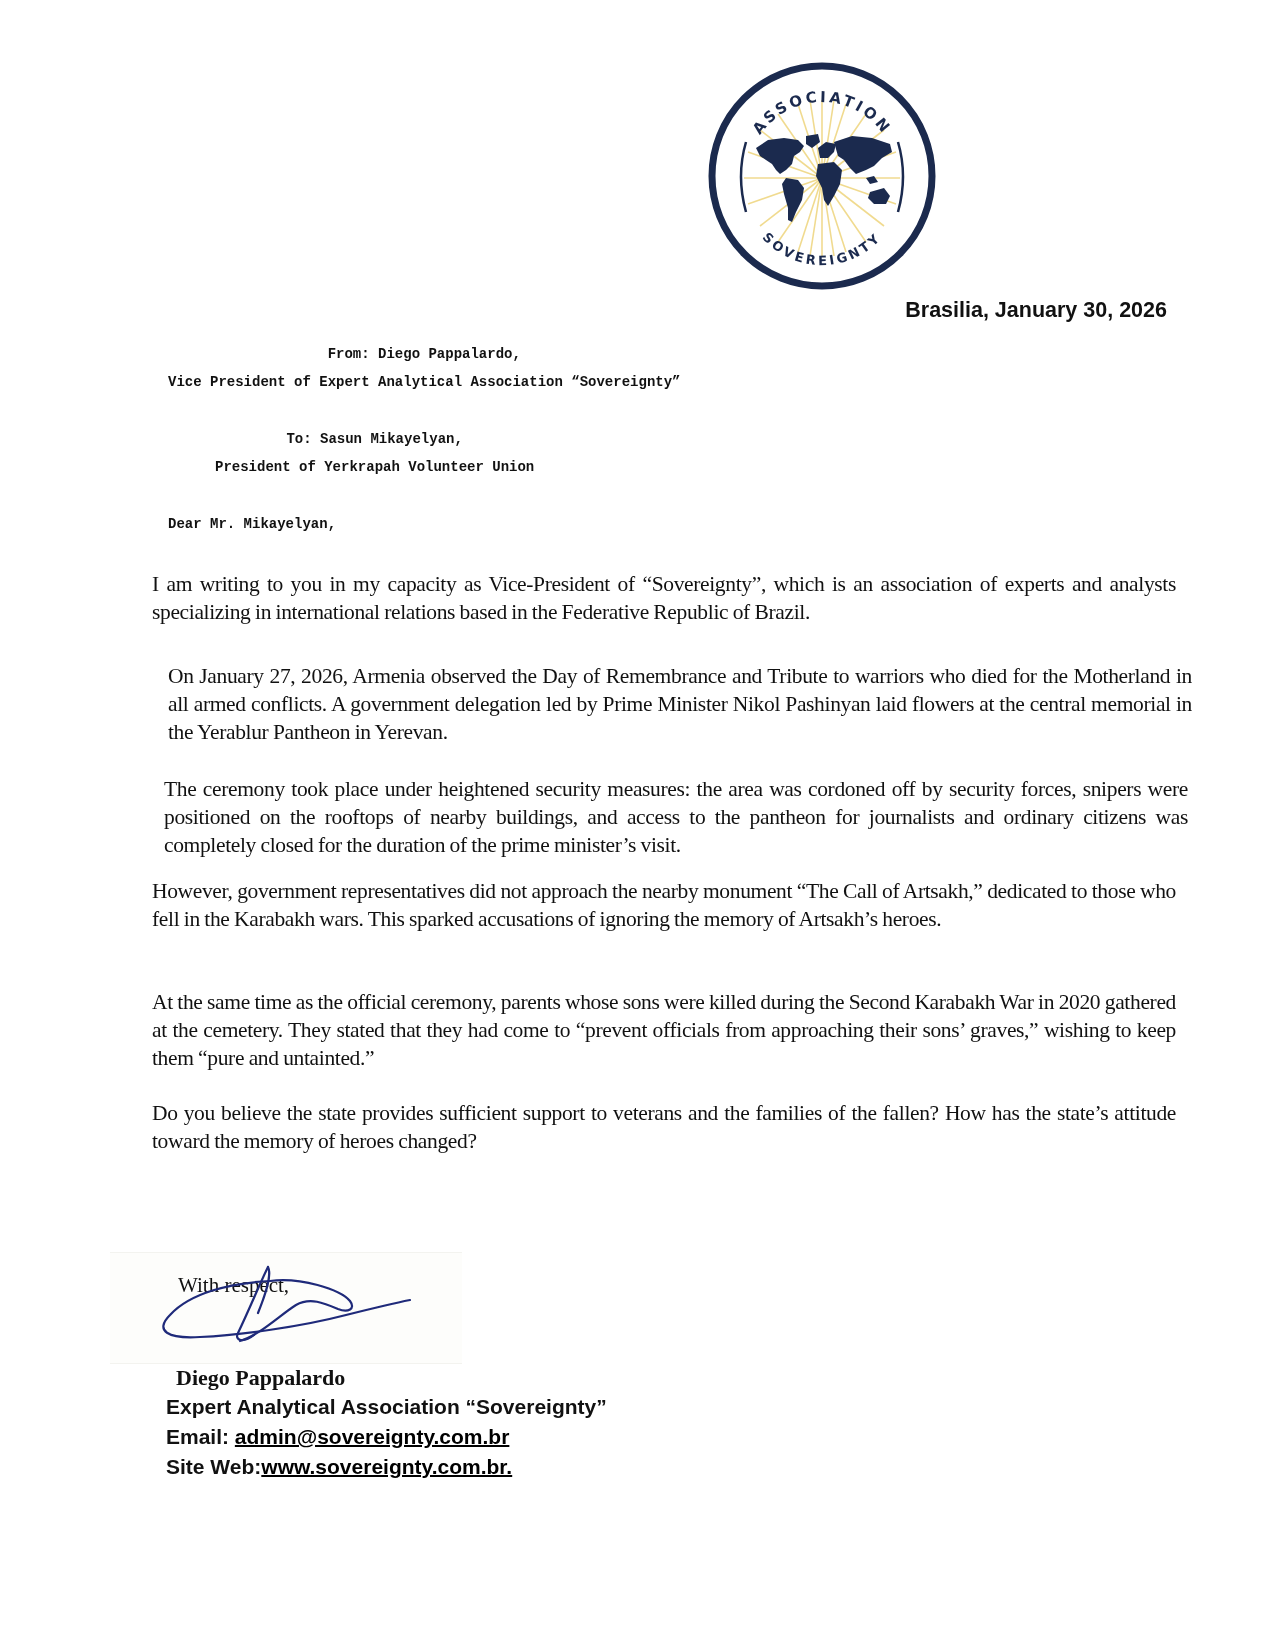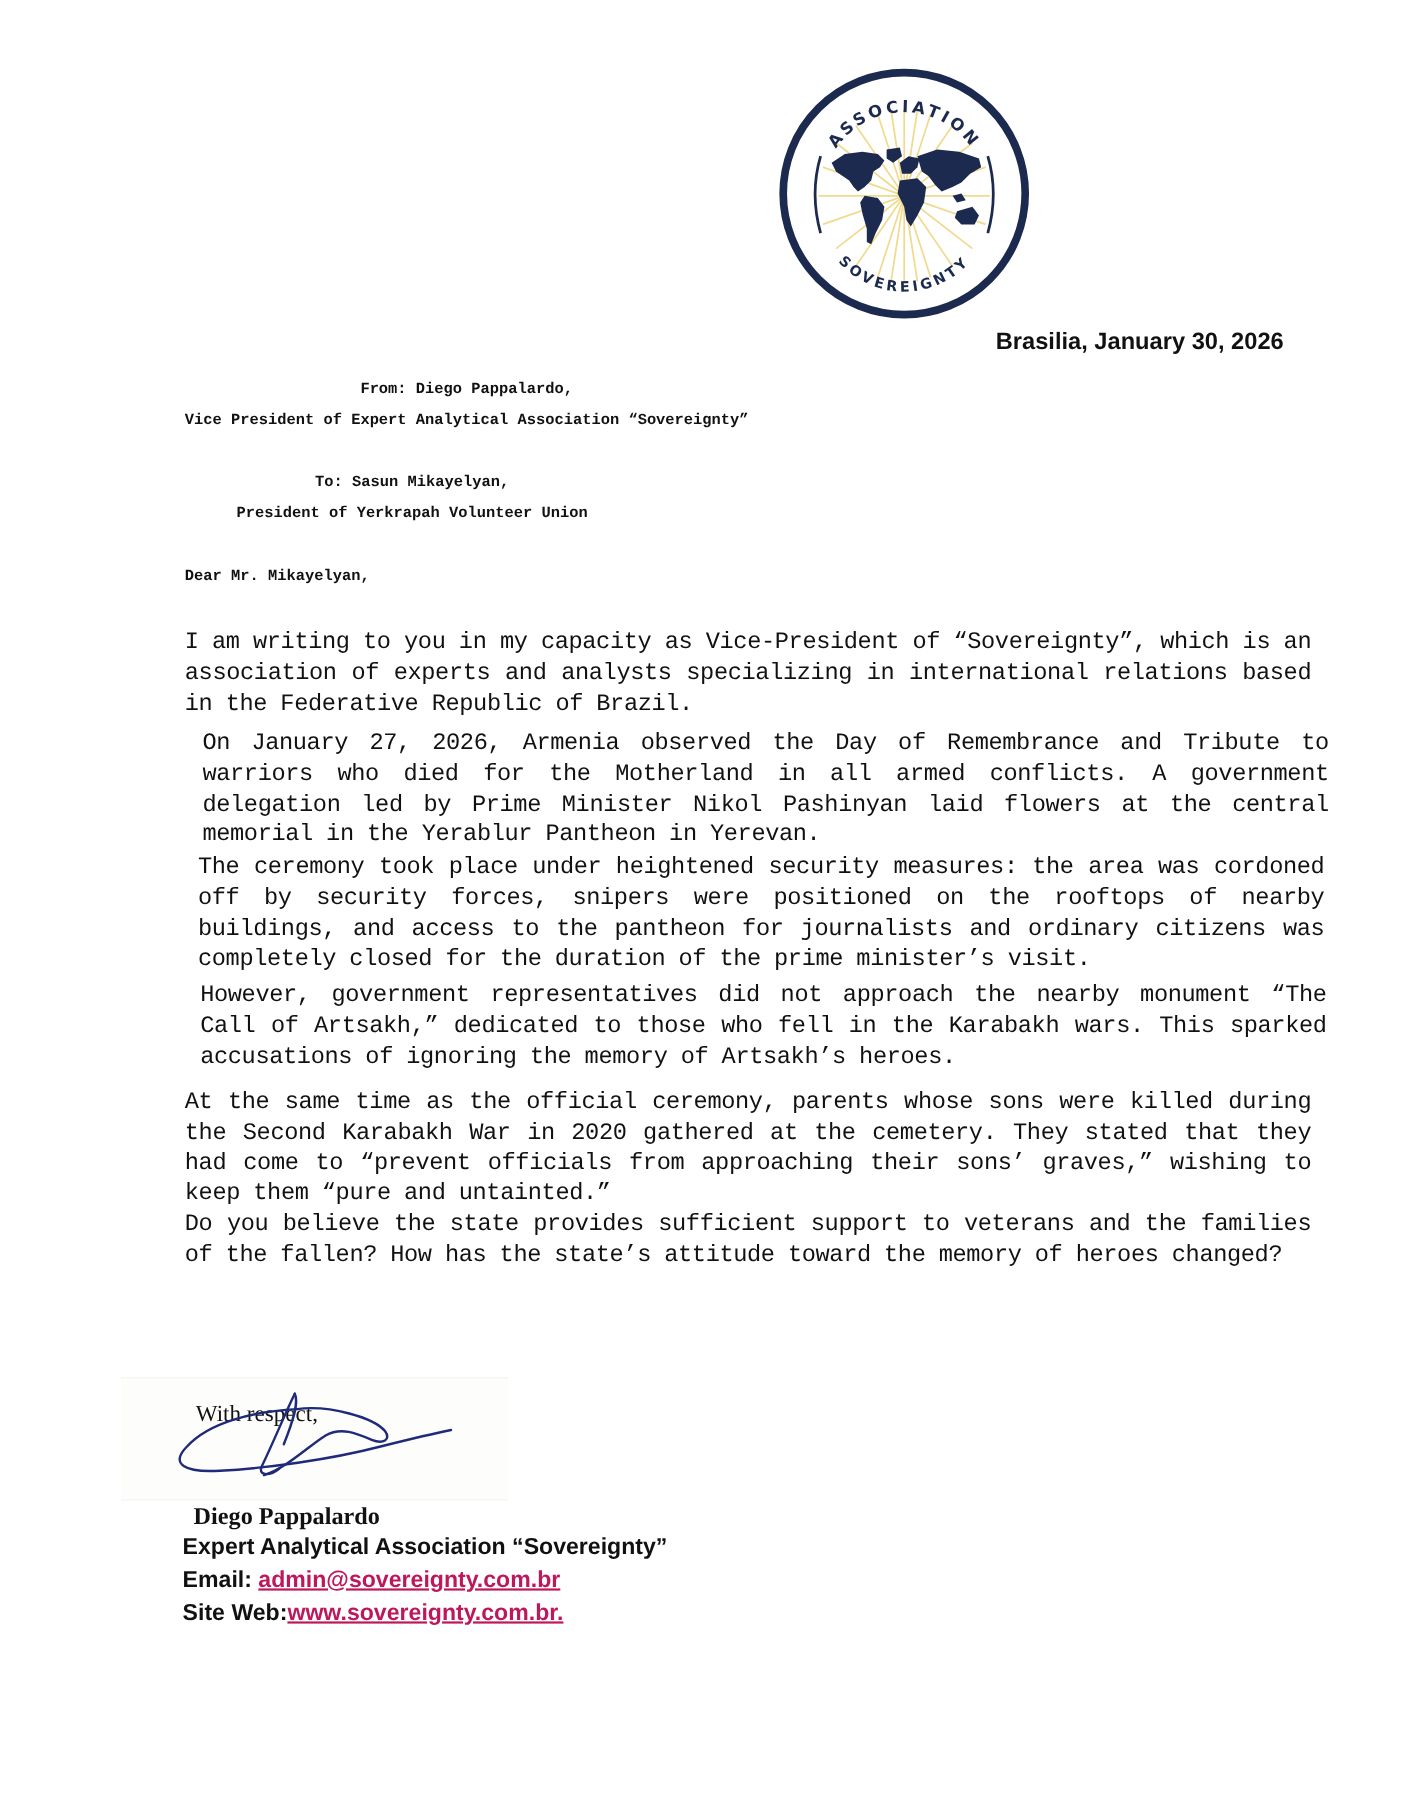--- a/index.html
+++ b/index.html
@@ -4,37 +4,37 @@
 <style>
   html, body { margin:0; padding:0; background:#ffffff; }
   body { width:1275px; height:1650px; position:relative; overflow:hidden; color:#111; }
   .page { position:absolute; left:0; top:0; width:1275px; height:1650px; }
   .logo { position:absolute; left:706px; top:60px; width:232px; height:232px; }
   .date { position:absolute; right:108px; top:298px; font-family:"Liberation Sans", sans-serif; font-weight:bold; font-size:21.5px; }
   .block { position:absolute; left:168px; font-family:Liberation Mono, monospace; font-weight:bold; font-size:14px; line-height:27.5px;text-align:center; }
   .from { top:341px; }
   .to { top:426px;margin-left:47px; }
   .dear { top:511px; }
-  .body { position:absolute; left:168px; width:1024px; font-family:Liberation Mono, monospace; font-size:21.5px; line-height:27.8px; text-align:justify; letter-spacing:-0.35px; word-spacing:-0.5px; }
+  .body { position:absolute; left:152px; width:1024px; font-family:Liberation Serif, serif; font-size:21.5px; line-height:27.8px; text-align:justify; letter-spacing:-0.35px; word-spacing:-0.5px; }
   .p1 { top:571px; }
   .p2 { top:647px; }
   .p3 { top:764px; }
   .p4 { top:878px; }
   .p5 { top:989px; }
   .p6 { top:1100px; }
   .p7 { top:1186px; }
   .sigbox { position:absolute; left:110px; top:1252px; width:352px; height:110px; background:#fdfdfb; border-top:1px solid #f3f3ef; border-bottom:1px solid #f3f3ef; }
   .respect { position:absolute; left:68px; top:20px; font-family:"Liberation Serif", serif; font-size:21px; color:#111; }
   .sigsvg { position:absolute; left:0; top:0; width:352px; height:110px; }
   .name { position:absolute; left:176px; top:1365px; font-family:"Liberation Serif", serif; font-weight:bold; font-size:22px; }
   .org { position:absolute; left:166px; top:1395px; font-family:"Liberation Sans", sans-serif; font-weight:bold; font-size:21px; }
   .contact { position:absolute; left:166px; font-family:"Liberation Sans", sans-serif; font-weight:bold; font-size:21px; }
   .email { top:1425px; }
   .web { top:1455px; }
-  .link { color:#be185d; text-decoration:underline; text-decoration-thickness:2px; }
+  .link { color:#000000; text-decoration:underline; text-decoration-thickness:2px; }
 </style>
 </head>
 <body>
 
 <div class="page">
 
   <div class="logo">
     <svg viewBox="0 0 232 232" width="232" height="232">
       <defs>
         <path id="arcTop" d="M 42 116 A 74 74 0 0 1 190 116"></path>
@@ -109,21 +109,21 @@
   <div class="block to">
     <div>To: Sasun Mikayelyan,</div>
     <div>President of Yerkrapah Volunteer Union</div>
   </div>
 
   <div class="block dear">Dear Mr. Mikayelyan,</div>
 
   <p class="body p1" style="margin:0">I am writing to you in my capacity as Vice-President of “Sovereignty”, which is an association of experts and analysts specializing in international relations based in the Federative Republic of Brazil.</p>
   <p class="body p2" style="margin:16px">On January 27, 2026, Armenia observed the Day of Remembrance and Tribute to warriors who died for the Motherland in all armed conflicts. A government delegation led by Prime Minister Nikol Pashinyan laid flowers at the central memorial in the Yerablur Pantheon in Yerevan.</p>
   <p class="body p3" style="margin:12px">The ceremony took place under heightened security measures: the area was cordoned off by security forces, snipers were positioned on the rooftops of nearby buildings, and access to the pantheon for journalists and ordinary citizens was completely closed for the duration of the prime minister’s visit.</p>
-  <p class="body p4" style="margin:14px">However, government representatives did not approach the nearby monument “The Call of Artsakh,” dedicated to those who fell in the Karabakh wars. This sparked accusations of ignoring the memory of Artsakh’s heroes.</p>
+  <p class="body p4" style="margin:0">However, government representatives did not approach the nearby monument “The Call of Artsakh,” dedicated to those who fell in the Karabakh wars. This sparked accusations of ignoring the memory of Artsakh’s heroes.</p>
   <p class="body p5" style="margin:0">At the same time as the official ceremony, parents whose sons were killed during the Second Karabakh War in 2020 gathered at the cemetery. They stated that they had come to “prevent officials from approaching their sons’ graves,” wishing to keep them “pure and untainted.”</p>
   <p class="body p6" style="margin:0">Do you believe the state provides sufficient support to veterans and the families of the fallen? How has the state’s attitude toward the memory of heroes changed?</p>
 
   <div class="sigbox">
     <div class="respect">With respect,</div>
     <svg class="sigsvg" viewBox="0 0 352 110">
       <g fill="none" stroke="#1f2a7a" stroke-width="2.2" stroke-linecap="round" stroke-linejoin="round">
 
         <path d="M 160 28 C 120 30 80 40 60 62 C 44 78 58 86 90 84 C 130 82 190 74 236 62 C 260 56 285 50 300 47"></path>
 

